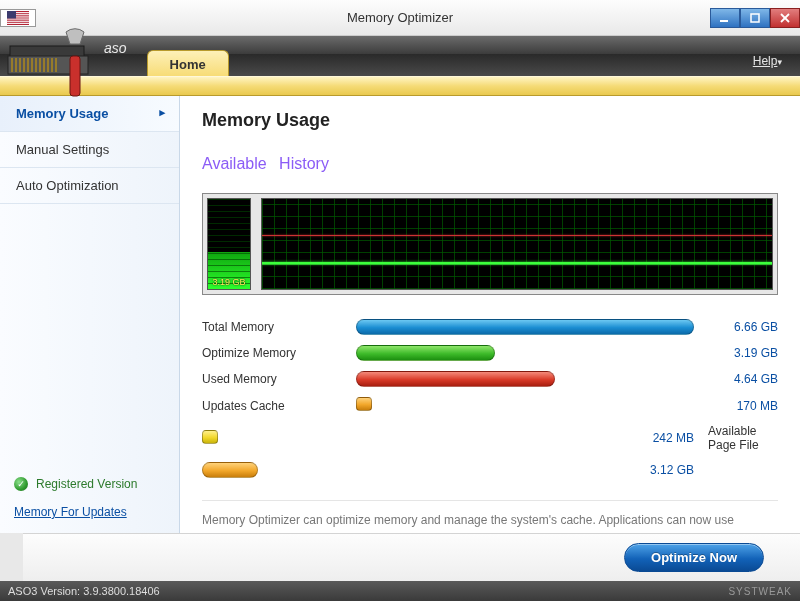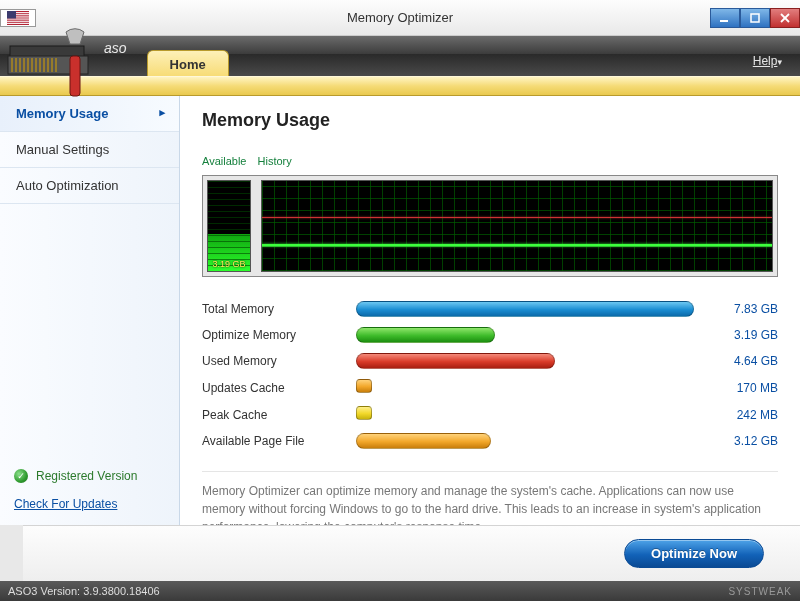--- a/index.html
+++ b/index.html
@@ -40,21 +40,21 @@
   .sidebar-spacer { flex: 1; }
   .registered { display: flex; align-items: center; gap: 8px; padding: 8px 14px; color: #2c7a2c; font-size: 12px; }
   .registered .dot { width: 14px; height: 14px; border-radius: 50%; background: radial-gradient(circle at 35% 35%, #8be08b, #2f9a2f 60%, #1d6b1d); display:flex;align-items:center;justify-content:center;color:#fff;font-size:9px;}
   .check-updates { padding: 6px 14px 14px; color: #0a4fa3; text-decoration: underline; font-size: 12px; }
 
   
   .content { flex: 1; padding: 14px 22px 12px 22px; display: flex; flex-direction: column; overflow: hidden; }
   .content h1 { margin: 0 0 4px 0; font-size: 18px; color: #222; font-weight: bold; }
   .divider { height: 1px; background: #e0d28a; margin: 6px 0 14px; }
 
-  .graph-tabs { color: #15803d; font-size: 11px; margin-bottom: 8px; }
+  .graph-tabs { color: #8b5cf6; font-size: 16px; margin-bottom: 20px; }
   .graph-tabs span { cursor: default; }
   .graph-tabs .sep { margin: 0 4px; color: #0a4fa3; }
 
   .graph-row { display: flex; gap: 10px; border: 1px solid #888; padding: 4px; background: #e7e7e7; }
   .mini-meter { width: 44px; height: 92px; border: 1px solid #555; background: #000; display: flex; flex-direction: column; justify-content: flex-end; position: relative; }
   .mini-meter .fill { background: linear-gradient(to top,#2cff2c,#0fa50f); width: 100%; }
   .mini-meter .label { position: absolute; bottom: 2px; width: 100%; text-align: center; color: #ffe95a; font-size: 9px; text-shadow: 0 0 2px #000; }
   .mini-meter .grid { position:absolute; inset:0; background-image: repeating-linear-gradient(to top, transparent 0, transparent 5px, rgba(0,70,0,.6) 5px, rgba(0,70,0,.6) 6px); }
 
   .history-graph { flex: 1; height: 92px; border: 1px solid #555; background: #000; position: relative; overflow: hidden; }
@@ -76,21 +76,21 @@
   .bar-blue { background: linear-gradient(to bottom,#6cc8f2,#1a8dd2 55%,#0b6aaa); }
   .bar-green { background: linear-gradient(to bottom,#8fe66b,#3ebb2a 55%,#1c8f10); }
   .bar-red { background: linear-gradient(to bottom,#f48a7a,#d93a28 55%,#a81e10); }
   .bar-orange { background: linear-gradient(to bottom,#ffd27a,#f2a72a 55%,#c97e0b); }
   .bar-yellow { background: linear-gradient(to bottom,#fff08a,#f2d82a 55%,#c9b40b); }
   .pill { width: 16px; height: 14px; border-radius: 4px; display:inline-block; border:1px solid rgba(0,0,0,.3);}
 
   .desc { margin-top: 22px; color: #777; font-size: 12px; line-height: 1.5; border-top: 1px solid #e5e5e5; padding-top: 10px; }
 
   
-  .footer { height: 56px; display: flex; align-items: center; padding: 0 36px; border-top: 1px solid #d4d4d4; background: linear-gradient(to bottom,#fdfdfd,#eeeeee); margin-left: 23px; }
+  .footer { height: 48px; display: flex; align-items: center; padding: 0 36px; border-top: 1px solid #d4d4d4; background: linear-gradient(to bottom,#fdfdfd,#eeeeee); margin-left: 23px; }
   .optimize-btn { margin-left: auto; padding: 6px 26px; border-radius: 16px; color: #fff; font-weight: bold; font-size: 13px; background: linear-gradient(to bottom,#4ea3e8,#1262b8 55%,#0a4a94); border: 1px solid #0a4a94; text-shadow: 0 -1px 0 rgba(0,0,0,.3); box-shadow: inset 0 1px 0 rgba(255,255,255,.4); }
 
   
   .statusbar { height: 20px; background: linear-gradient(to bottom,#5a5a5a,#3a3a3a); color: #ddd; font-size: 11px; display: flex; align-items: center; padding: 0 8px; justify-content: space-between; }
   .statusbar .right { color: #999; letter-spacing: 1px; font-size: 10px; }
 </style>
 </head>
 <body>
 
 <div class="titlebar">
@@ -166,21 +166,21 @@
 
   <div class="sidebar">
     <div class="navitem active"><span>Memory Usage</span></div>
     <div class="navitem"><span>Manual Settings</span></div>
     <div class="navitem"><span>Auto Optimization</span></div>
     <div class="sidebar-spacer"></div>
     <div class="registered">
       <span class="dot">✓</span>
       <span>Registered Version</span>
     </div>
-    <div class="check-updates">Check For Updates</div>
+    <div class="check-updates">Memory For Updates</div>
   </div>
 
   <div class="content">
     <h1>Memory Usage</h1>
     <div class="divider"></div>
 
     <div class="graph-tabs">
       <span>Available</span>
       <span class="sep"> </span>
       <span>History</span>
@@ -198,39 +198,38 @@
         <div class="greenline"></div>
         <div class="greenline2"></div>
       </div>
     </div>
 
     <div class="stats">
       <div class="lbl">Total Memory</div>
       <div class="barbg">
           <div class="barfill bar-blue" style="width:100%"></div>
         </div>
-      <div class="val">7.83 GB</div>
+      <div class="val">6.66 GB</div>
 
       <div class="lbl">Optimize Memory</div>
       <div class="barbg">
           <div class="barfill bar-green" style="width:41%"></div>
         </div>
       <div class="val">3.19 GB</div>
 
       <div class="lbl">Used Memory</div>
       <div class="barbg">
           <div class="barfill bar-red" style="width:59%"></div>
         </div>
       <div class="val">4.64 GB</div>
 
       <div class="lbl">Updates Cache</div>
       <div><span class="pill bar-orange"></span></div>
       <div class="val">170 MB</div>
 
-      <div class="lbl">Peak Cache</div>
       <div><span class="pill bar-yellow"></span></div>
       <div class="val">242 MB</div>
 
       <div class="lbl">Available Page File</div>
       <div class="barbg">
           <div class="barfill bar-orange" style="width:40%"></div>
         </div>
       <div class="val">3.12 GB</div>
     </div>
 

